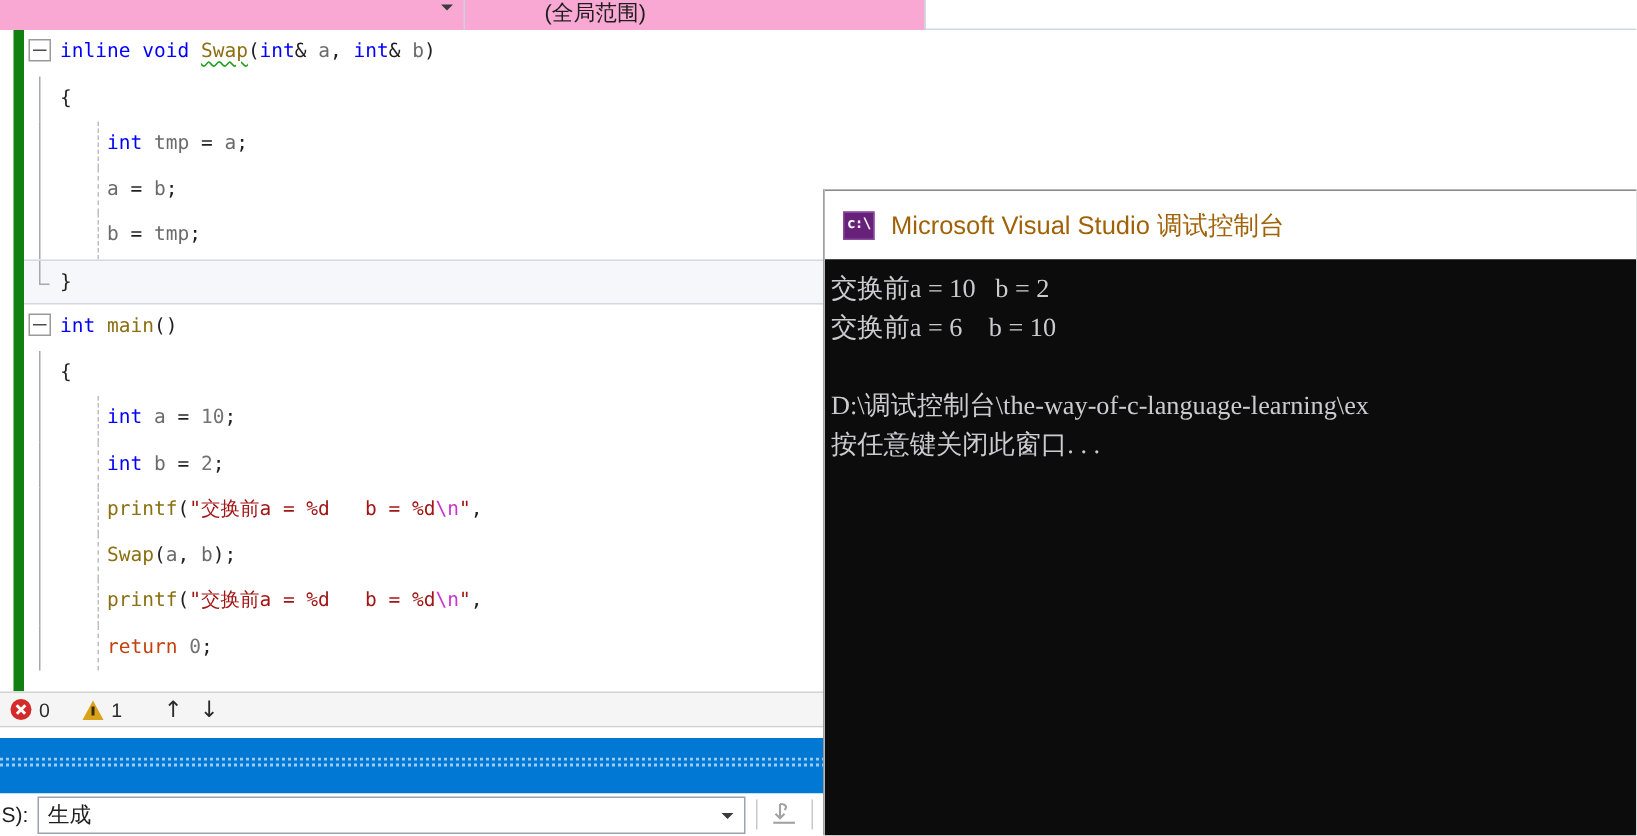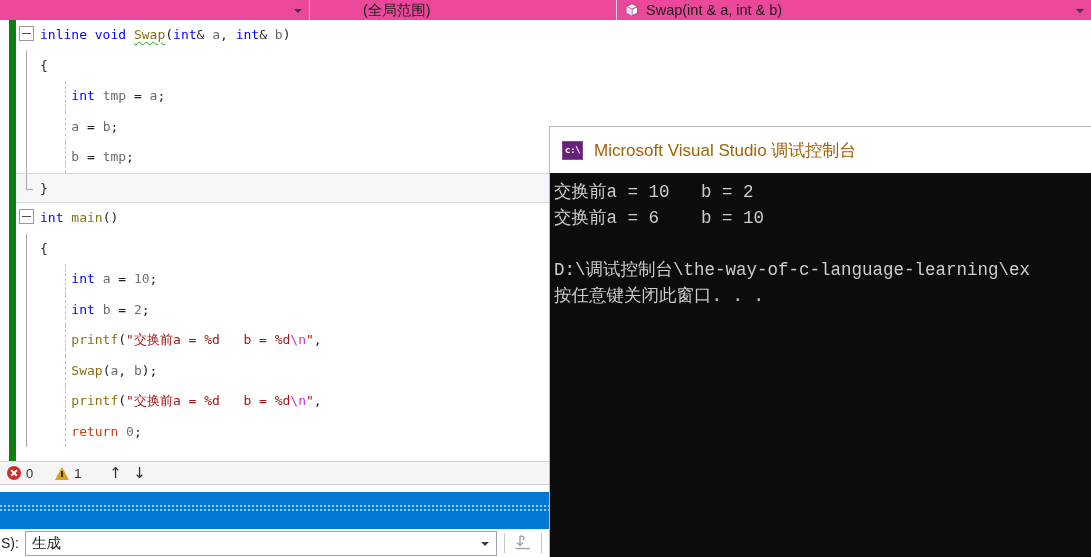--- a/index.html
+++ b/index.html
@@ -26,23 +26,23 @@
     left: 0; top: 0;
     width: 1091px; height: 20px;
     background: #ffffff;
     border-bottom: 1px solid #cfd6e5;
     display: flex;
     align-items: stretch;
   }
   .nav-combo {
     position: relative;
     height: 20px;
-    background: #ec4899;
-    display: flex;
-    align-items: center;
+    background: #f9a8d4;
+    display: flex;
+    align-items: flex-start;
     overflow: hidden;
   }
   .nav-combo.project {
     width: 310px;
     border-right: 1px solid #ccd2e0;
     justify-content: flex-end;
     padding-right: 6px;
   }
   .nav-combo.scope {
     width: 307px;
@@ -375,21 +375,21 @@
   }
   .console-title-text {
     font-size: 17px;
     color: #a16207;
     white-space: nowrap;
   }
   .console-body {
     background: #0c0c0c;
     height: 385px;
     padding: 6px 0 0 4px;
-    font-family: Liberation Mono, monospace;
+    font-family: Liberation Serif, serif;
     font-size: 17.5px;
     line-height: 26px;
     color: #ccccd0;
     white-space: pre;
     overflow: hidden;
   }
   .console-body .cline { white-space: pre; height: 26px; }
   .console-body .cline.blank { color: transparent; }
 </style>
 </head>
@@ -401,32 +401,20 @@
 
     <div class="nav-combo project">
       <span class="nav-text"></span>
       <span class="combo-arrow"></span>
     </div>
 
     <div class="nav-combo scope">
       <span class="nav-text scope-text">(全局范围)</span>
     </div>
 
-    <div class="nav-combo member">
-      <span class="method-icon">
-        <svg width="16" height="16" viewBox="0 0 16 16" aria-hidden="true">
-          <path d="M8 1.6 L13.6 4.4 L13.6 11 L8 14 L2.4 11 L2.4 4.4 Z" fill="#ffffff" stroke="#9b4f96" stroke-width="1.1"></path>
-          <path d="M2.4 4.4 L8 7.2 L13.6 4.4" fill="none" stroke="#9b4f96" stroke-width="1.1"></path>
-          <path d="M8 7.2 L8 14" fill="none" stroke="#9b4f96" stroke-width="1.1"></path>
-          <path d="M2.4 4.4 L8 7.2 L8 14 L2.4 11 Z" fill="#e4d3ec" opacity=".8"></path>
-        </svg>
-      </span>
-      <span class="nav-text">Swap(int &amp; a, int &amp; b)</span>
-      <span class="combo-arrow combo-arrow-right"></span>
-    </div>
   </div>
 
   <div class="editor">
     <div class="editor-left-pad"></div>
     <div class="change-bar"></div>
     <div class="gutter"></div>
     <div class="code-area" id="code-area"><div class="line"><span class="fold"></span><span class="kw">inline</span><span class="plain"> </span><span class="kw">void</span><span class="plain"> </span><span class="fn squig">Swap</span><span class="plain">(</span><span class="kw">int</span><span class="plain">&amp; </span><span class="ident">a</span><span class="plain">, </span><span class="kw">int</span><span class="plain">&amp; </span><span class="ident">b</span><span class="plain">)</span></div><div class="line"><span class="vline"></span><span class="plain">{</span></div><div class="line"><span class="vline"></span><span class="iguide"></span><span class="plain">    </span><span class="kw">int</span><span class="plain"> </span><span class="ident">tmp</span><span class="plain"> = </span><span class="ident">a</span><span class="plain">;</span></div><div class="line"><span class="vline"></span><span class="iguide"></span><span class="plain">    </span><span class="ident">a</span><span class="plain"> = </span><span class="ident">b</span><span class="plain">;</span></div><div class="line"><span class="vline"></span><span class="iguide"></span><span class="plain">    </span><span class="ident">b</span><span class="plain"> = </span><span class="ident">tmp</span><span class="plain">;</span></div><div class="line current"><span class="vline end"></span><span class="plain">}</span></div><div class="line"><span class="fold"></span><span class="kw">int</span><span class="plain"> </span><span class="fn">main</span><span class="plain">()</span></div><div class="line"><span class="vline"></span><span class="plain">{</span></div><div class="line"><span class="vline"></span><span class="iguide"></span><span class="plain">    </span><span class="kw">int</span><span class="plain"> </span><span class="ident">a</span><span class="plain"> = </span><span class="num">10</span><span class="plain">;</span></div><div class="line"><span class="vline"></span><span class="iguide"></span><span class="plain">    </span><span class="kw">int</span><span class="plain"> </span><span class="ident">b</span><span class="plain"> = </span><span class="num">2</span><span class="plain">;</span></div><div class="line"><span class="vline"></span><span class="iguide"></span><span class="plain">    </span><span class="fn">printf</span><span class="plain">(</span><span class="str">"交换前a = %d   b = %d</span><span class="esc">\n</span><span class="str">"</span><span class="plain">,</span></div><div class="line"><span class="vline"></span><span class="iguide"></span><span class="plain">    </span><span class="fn">Swap</span><span class="plain">(</span><span class="ident">a</span><span class="plain">, </span><span class="ident">b</span><span class="plain">);</span></div><div class="line"><span class="vline"></span><span class="iguide"></span><span class="plain">    </span><span class="fn">printf</span><span class="plain">(</span><span class="str">"交换前a = %d   b = %d</span><span class="esc">\n</span><span class="str">"</span><span class="plain">,</span></div><div class="line"><span class="vline"></span><span class="iguide"></span><span class="plain">    </span><span class="ctrl">return</span><span class="plain"> </span><span class="num">0</span><span class="plain">;</span></div></div>
   </div>
 
   <div class="err-strip">

